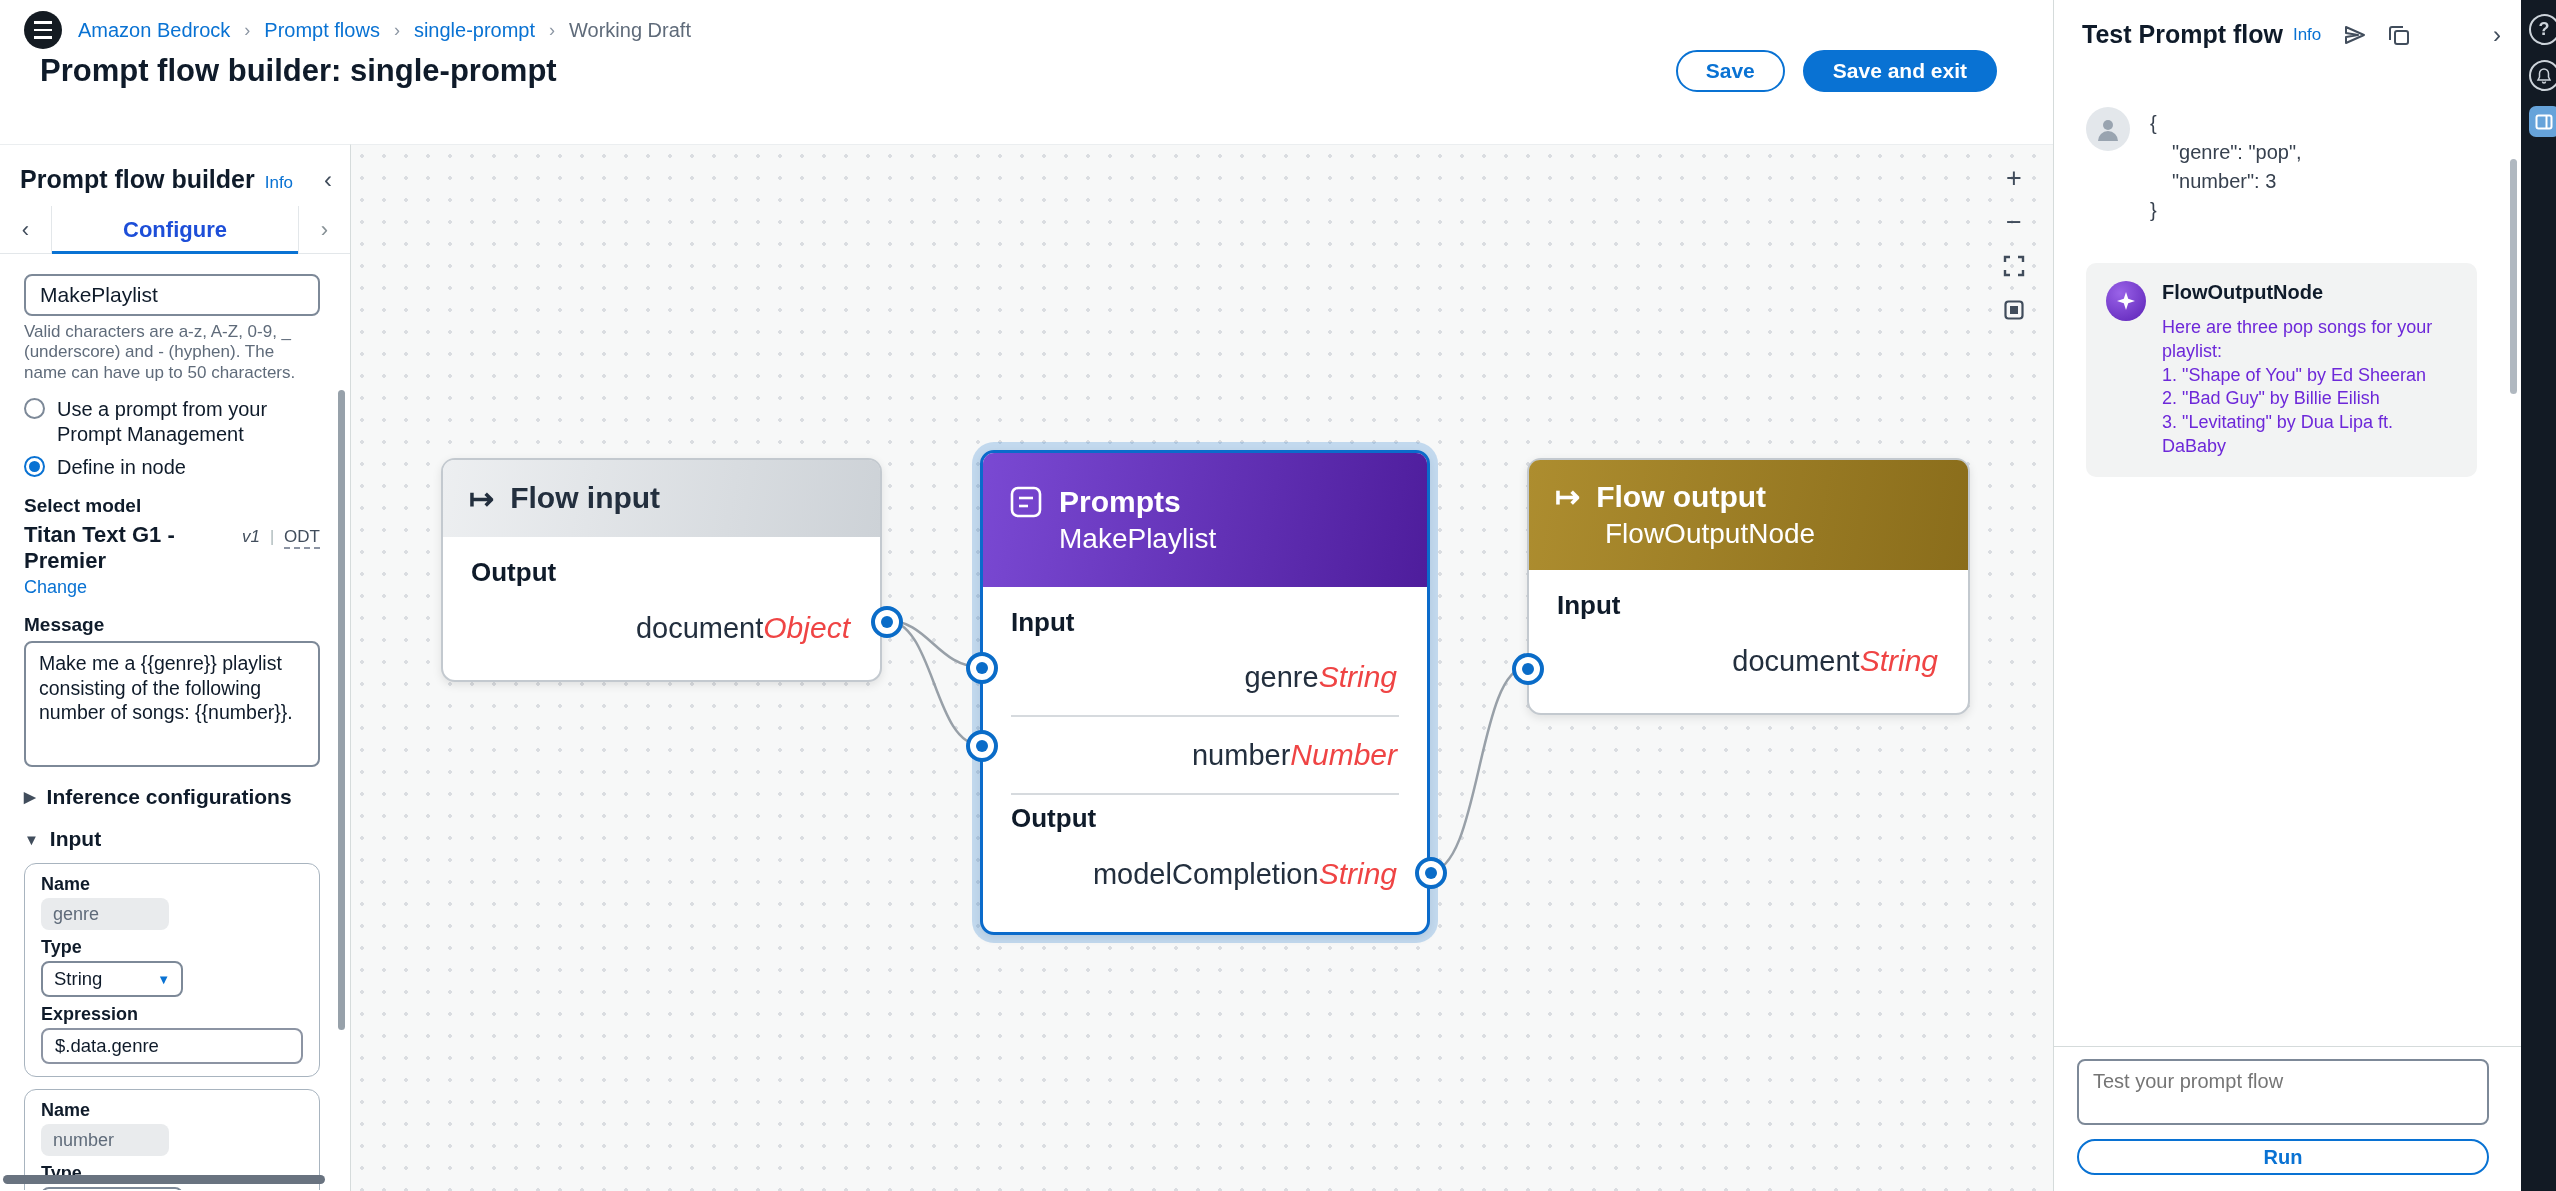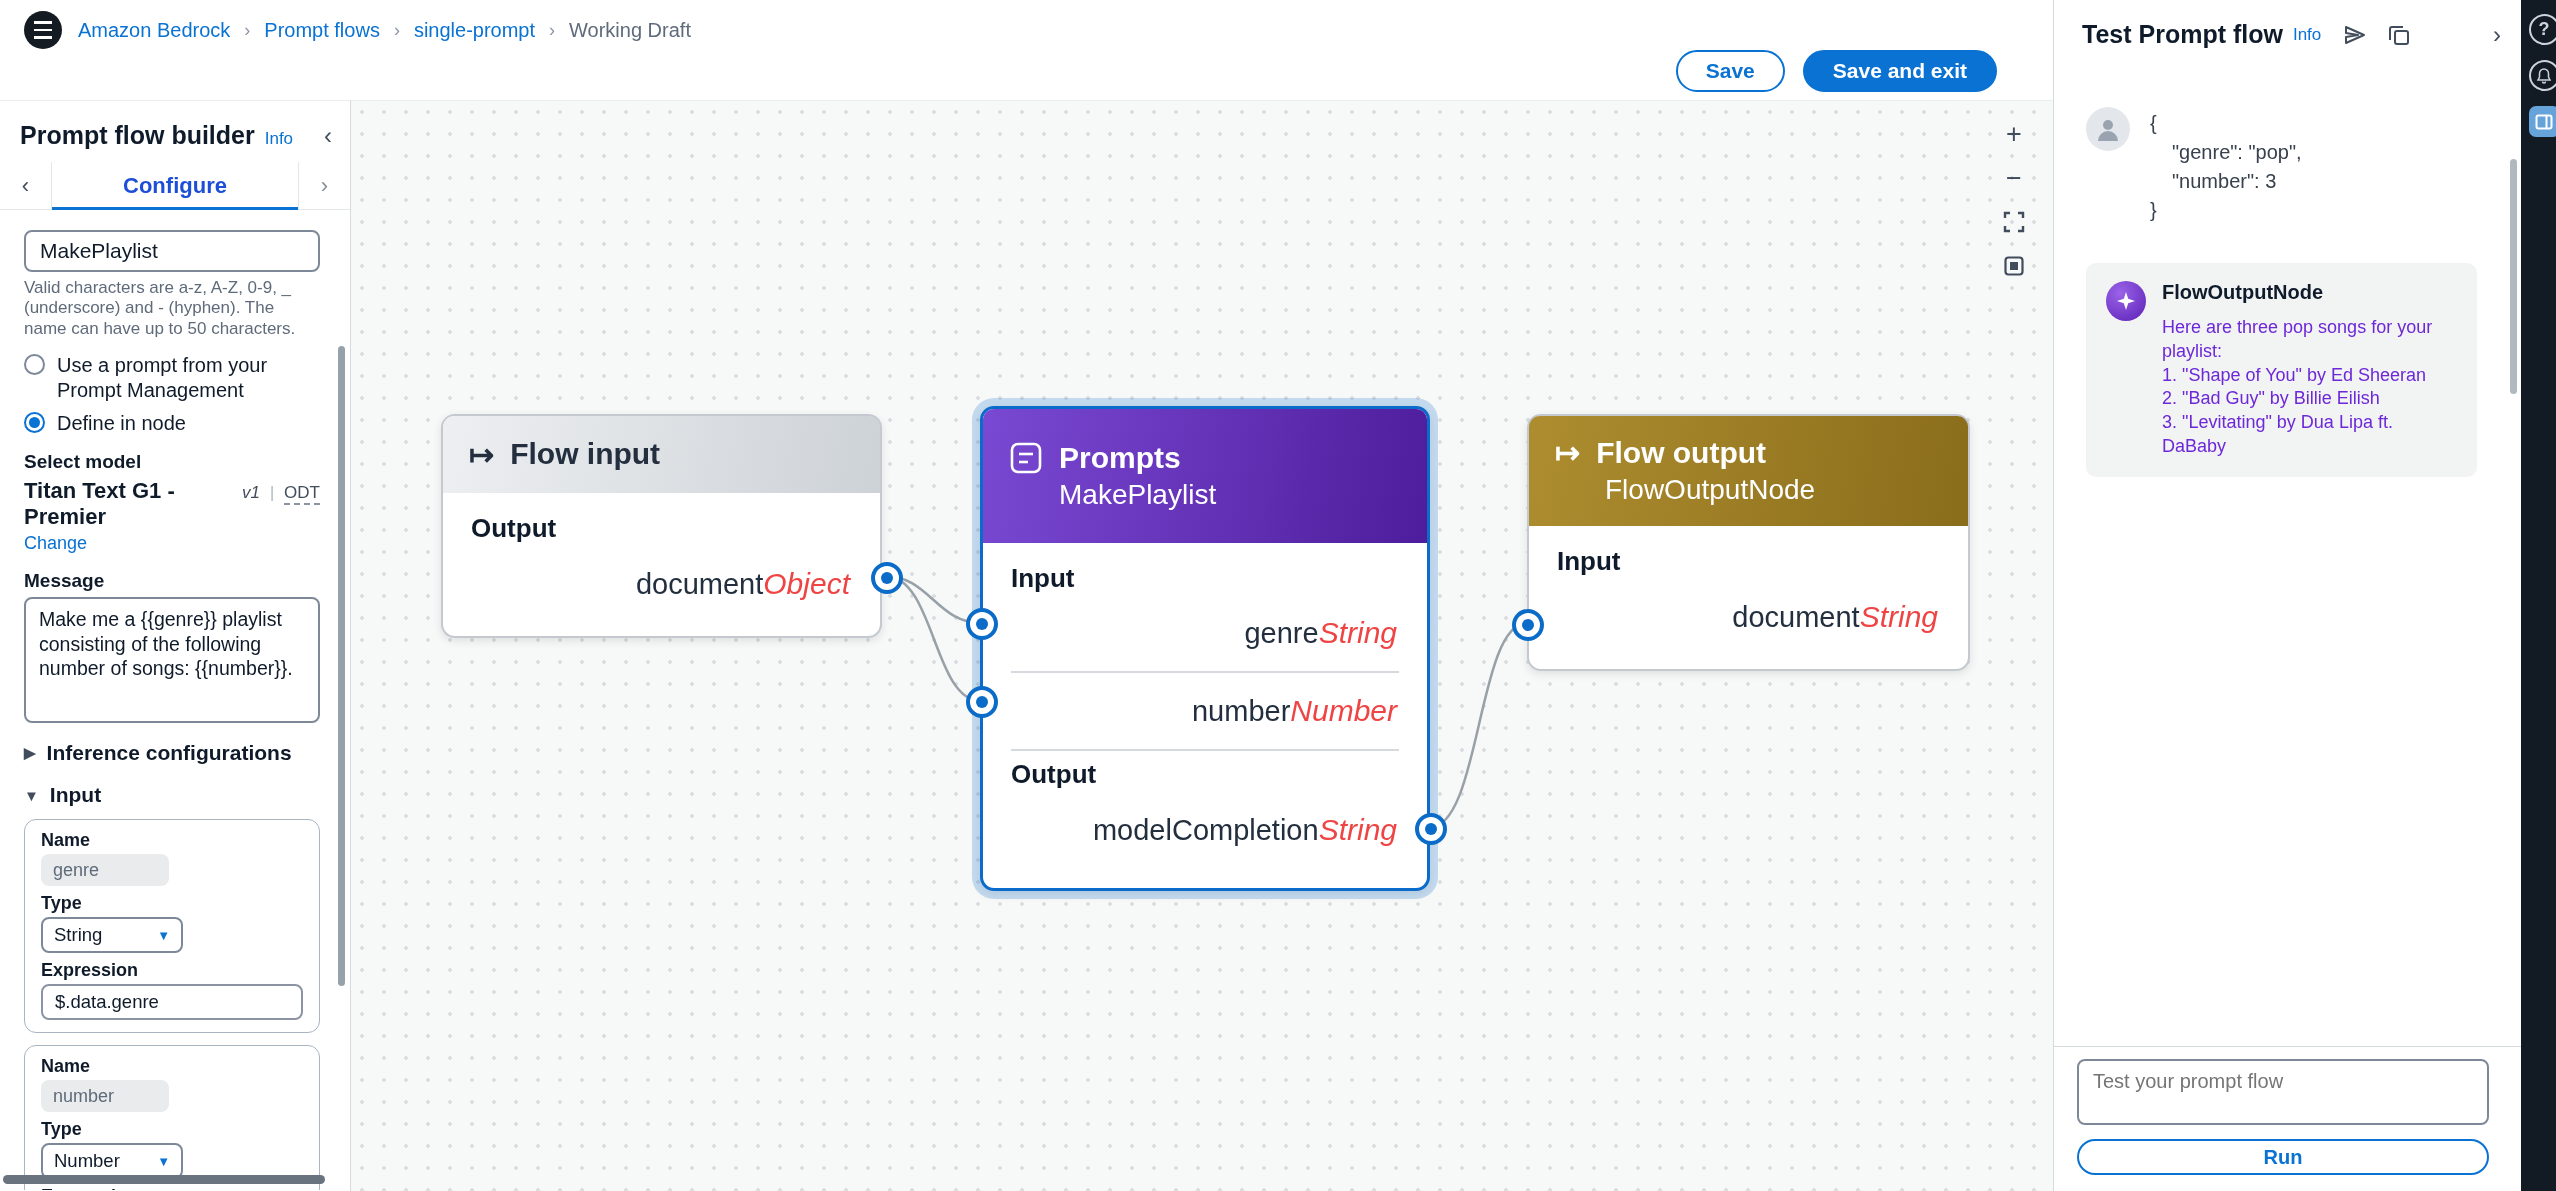--- a/index.html
+++ b/index.html
@@ -1,20 +1,20 @@
 <!DOCTYPE html>
 <html><head>
 <meta charset="utf-8">
 <style>
   * { margin:0; padding:0; box-sizing:border-box; }
   html,body { width:2556px; height:1191px; font-family:"Liberation Sans", sans-serif; background:#fff; overflow:hidden; color:#0f1b2a; }
   .app { display:flex; width:2556px; height:1191px; }
 
   
-  .main-col { width:2053px; display:flex; flex-direction:column; flex:none; }
+  .main-col { width:2053px; display:flex; flex-direction:column; flex:none;gap:44px; }
   .top-header { height:100px; background:#fff; flex:none; }
   .breadcrumb-row { display:flex; align-items:center; padding:12px 0 0 24px; height:48px; }
   .hamburger { width:38px; height:38px; border-radius:50%; background:#141b22; display:flex; flex-direction:column; justify-content:center; align-items:center; gap:5px; cursor:pointer; flex:none; }
   .hamburger i { width:18px; height:2.5px; background:#fff; display:block; }
   .breadcrumb { display:flex; gap:14px; font-size:20px; align-items:center; margin-left:16px; }
   .crumb-link { color:#0972d3; cursor:pointer; }
   .crumb-sep { color:#8c96a3; font-size:18px; }
   .crumb-current { color:#5f6b7a; }
   .title-row { display:flex; align-items:center; padding:2px 56px 0 40px; }
   .page-title { font-size:31px; font-weight:700; color:#0f1b2a; }
@@ -140,20 +140,21 @@
           <span class="crumb-link">Amazon Bedrock</span>
           <span class="crumb-sep">›</span>
           <span class="crumb-link">Prompt flows</span>
           <span class="crumb-sep">›</span>
           <span class="crumb-link">single-prompt</span>
           <span class="crumb-sep">›</span>
           <span class="crumb-current">Working Draft</span>
         </div>
       </div>
       <div class="title-row">
+        <div class="page-title">Prompt flow builder: single-prompt</div>
         <div class="header-actions">
           <button class="btn btn-secondary">Save</button>
           <button class="btn btn-primary">Save and exit</button>
         </div>
       </div>
     </div>
 
     <div class="content-row">
 
       <aside class="left-panel">

